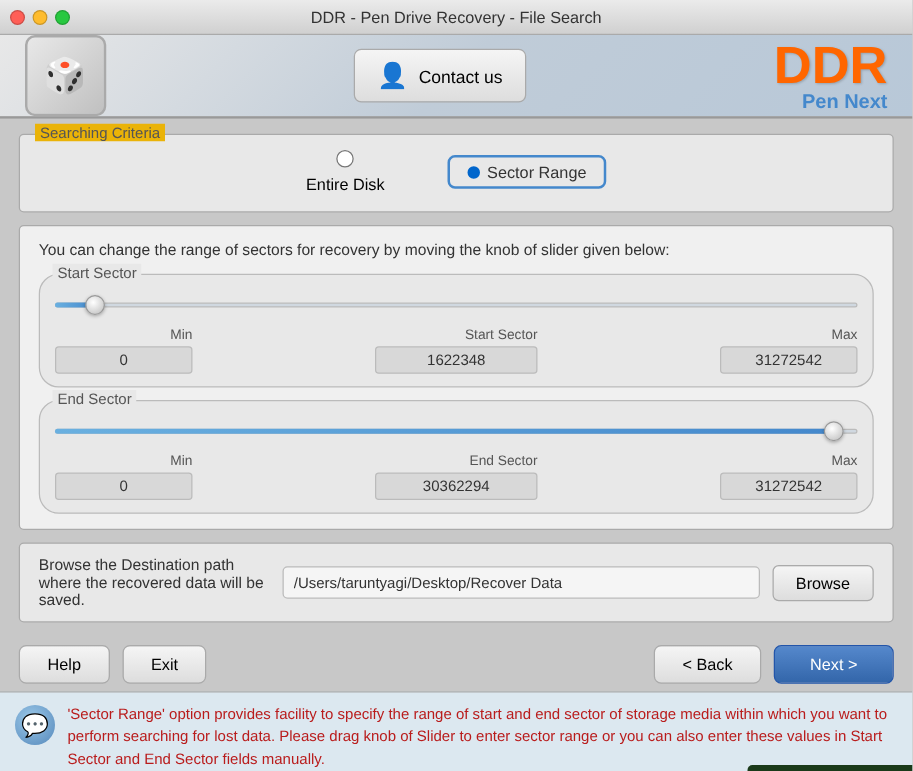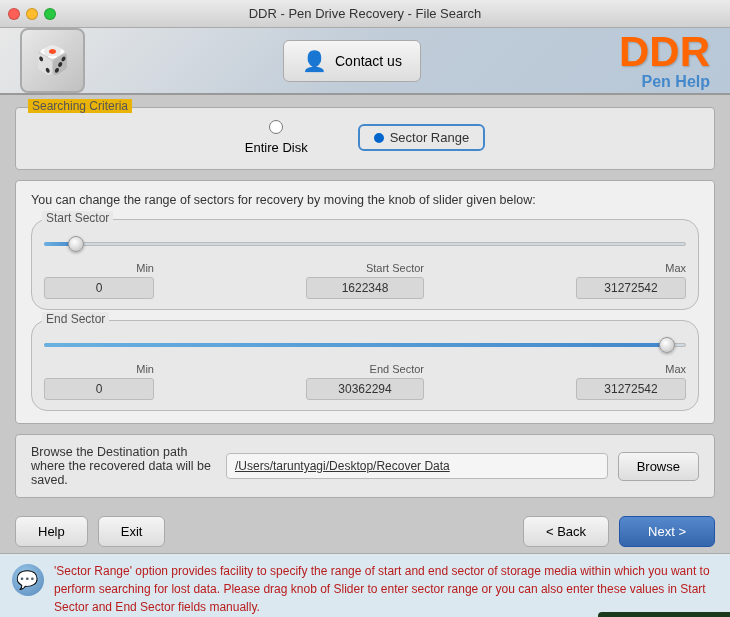--- a/index.html
+++ b/index.html
@@ -251,21 +251,21 @@
     }
     .field-input {
       background: #d8d8d8;
       border: 1px solid #bbb;
       border-radius: 3px;
       padding: 3px 6px;
       font-size: 12px;
       color: #333;
       text-align: center;
     }
-    .field-input.wide { width: 118px; }
+    .field-input.wide { width: 130px; }
     .field-input.narrow { width: 110px; }
 
     
     .browse-row {
       border: 1px solid #aaa;
       border-radius: 4px;
       padding: 10px 15px;
       background: #e8e8e8;
       display: flex;
       align-items: center;
@@ -278,21 +278,20 @@
       width: 185px;
     }
     .browse-path {
       flex: 1;
       background: #f5f5f5;
       border: 1px solid #bbb;
       border-radius: 4px;
       padding: 5px 8px;
       font-size: 12px;
       color: #333;
-      text-decoration: underline;
     }
     .browse-btn {
       background: linear-gradient(to bottom, #f5f5f5, #ddd);
       border: 1px solid #aaa;
       border-radius: 5px;
       padding: 6px 18px;
       cursor: pointer;
       font-size: 13px;
       white-space: nowrap;
     }
@@ -388,21 +387,21 @@
   <div class="header">
     <div class="header-logo">
       <span>🎲</span>
     </div>
     <button class="header-contact">
       <span class="person-icon">👤</span>
       <span>Contact us</span>
     </button>
     <div class="header-brand">
       <div class="ddr-text">DDR</div>
-      <div class="pendrive-text">Pen Help</div>
+      <div class="pendrive-text">Pen Next</div>
     </div>
   </div>
 
   <div class="content">
 
     <div class="criteria-group">
       <span class="group-label">Searching Criteria</span>
       <div class="radio-row">
         <label class="radio-option">
           <input type="radio" name="search_type" style="">

